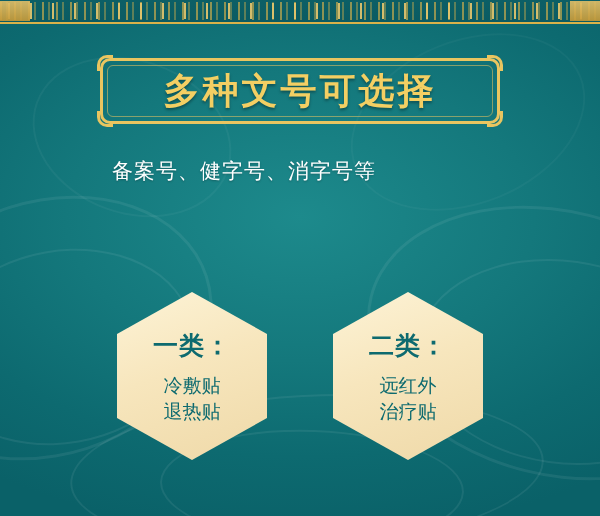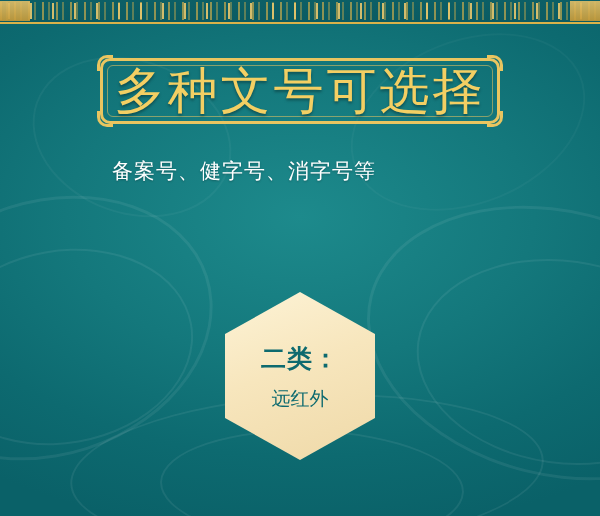--- a/index.html
+++ b/index.html
@@ -110,22 +110,22 @@
   .title-corner.tr { right: -3px; top: -3px; border-left: none; border-bottom: none; border-top-right-radius: 10px; }
   .title-corner.bl { left: -3px; bottom: -3px; border-right: none; border-top: none; border-bottom-left-radius: 10px; }
   .title-corner.br { right: -3px; bottom: -3px; border-left: none; border-top: none; border-bottom-right-radius: 10px; }
   .title-text {
     position: absolute;
     inset: 0;
     display: flex;
     align-items: center;
     justify-content: center;
     color: #f3cf63;
-    font-size: 50px;
-    font-weight: normal;
+    font-size: 36px;
+    font-weight: bold;
     letter-spacing: 3px;
     font-family: "DejaVu Sans", "Liberation Sans", sans-serif;
     text-shadow: 0 2px 3px rgba(0,0,0,0.35);
   }
 
   
   .desc {
     position: absolute;
     left: 0;
     top: 155px;
@@ -206,18 +206,24 @@
     <div class="title-corner br"></div>
     <div class="title-text">多种文号可选择</div>
   </div>
 
   <div class="desc">
     <div>备案号、健字号、消字号等</div>
   </div>
 
   <div class="hex-row">
     <div class="hex">
+      <div class="hex-title">一类：</div>
+      <div class="hex-line">冷敷贴</div>
+      <div class="hex-line">退热贴</div>
+    </div>
+    <div class="hex">
       <div class="hex-title">二类：</div>
       <div class="hex-line">远红外</div>
+      <div class="hex-line">治疗贴</div>
     </div>
   </div>
 
 </div>
 
 </body></html>

